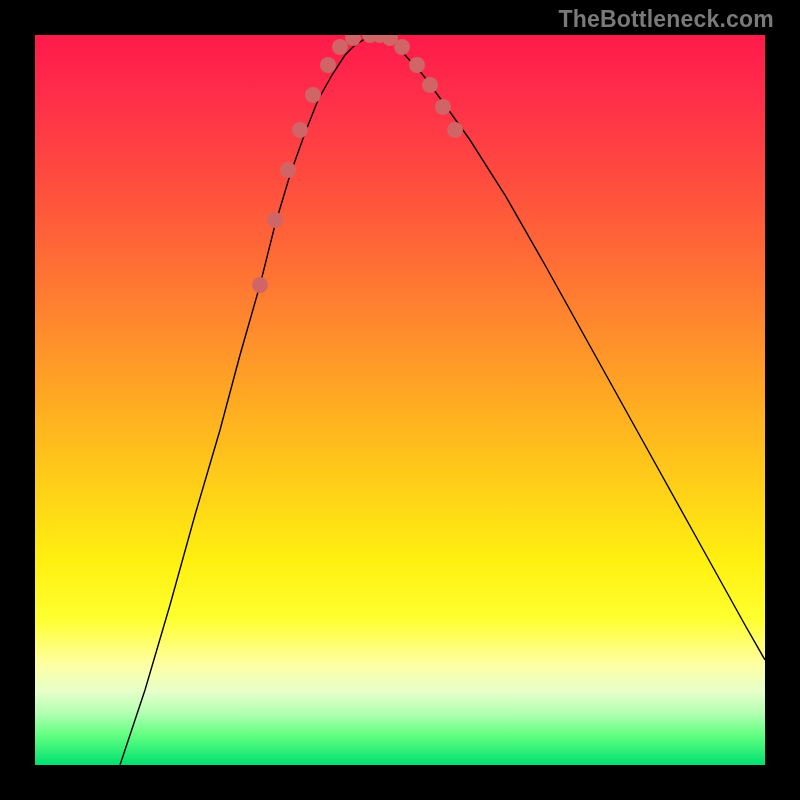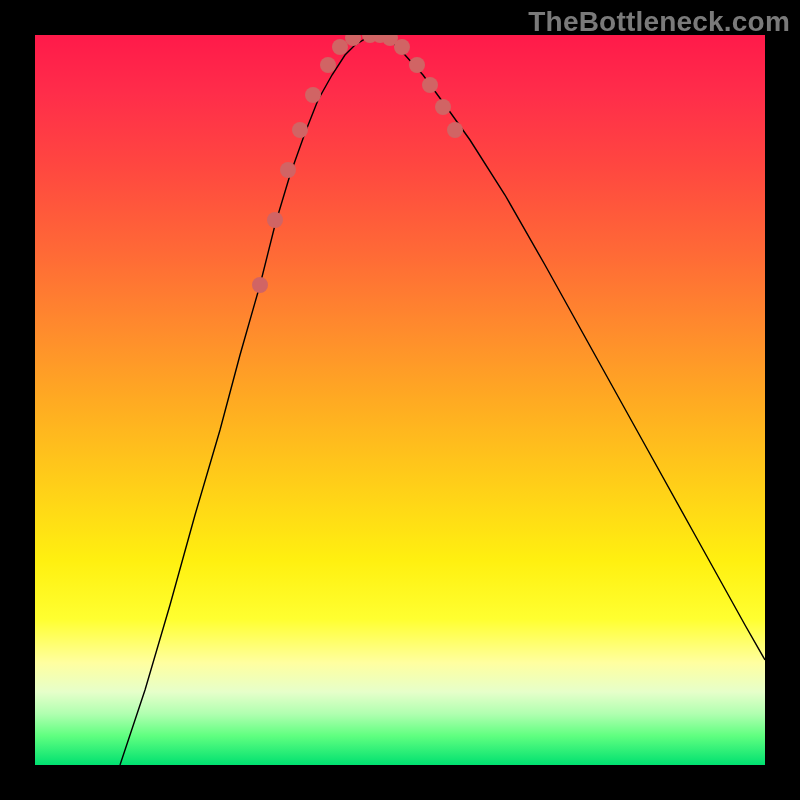--- a/index.html
+++ b/index.html
@@ -41,23 +41,23 @@
       #ffffa0 86%,
       #e6ffca 90%,
       #b0ffb0 93%,
       #60ff80 96%,
       #00e070 100%
     );
   }
   .watermark {
     position: absolute;
     top: 6px;
-    right: 10px;
+    right: 26px;
     font-family: Arial, Helvetica, sans-serif;
-    font-size: 28px;
+    font-size: 23px;
     font-weight: 600;
     color: #7a7a7a;
     letter-spacing: 0.2px;
   }
   svg.curve {
     position: absolute;
     inset: 0;
     width: 730px;
     height: 730px;
   }

